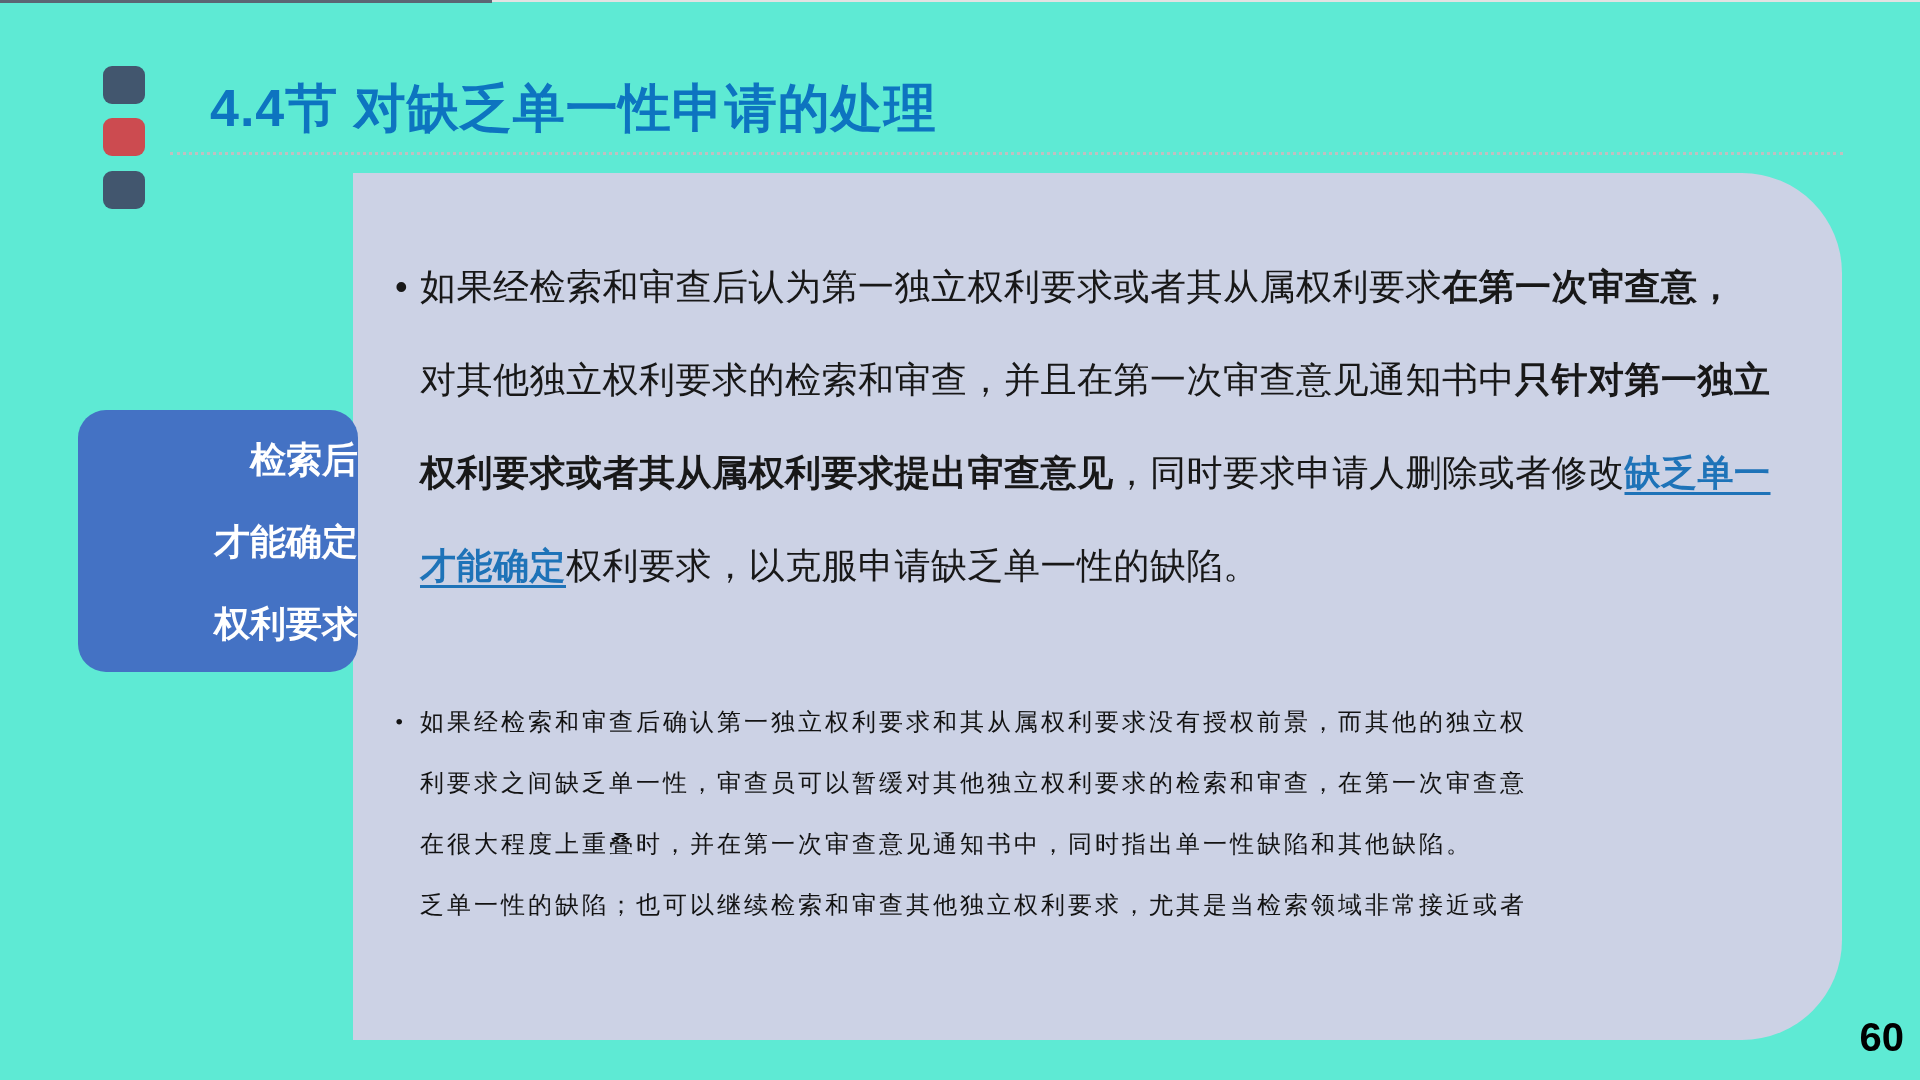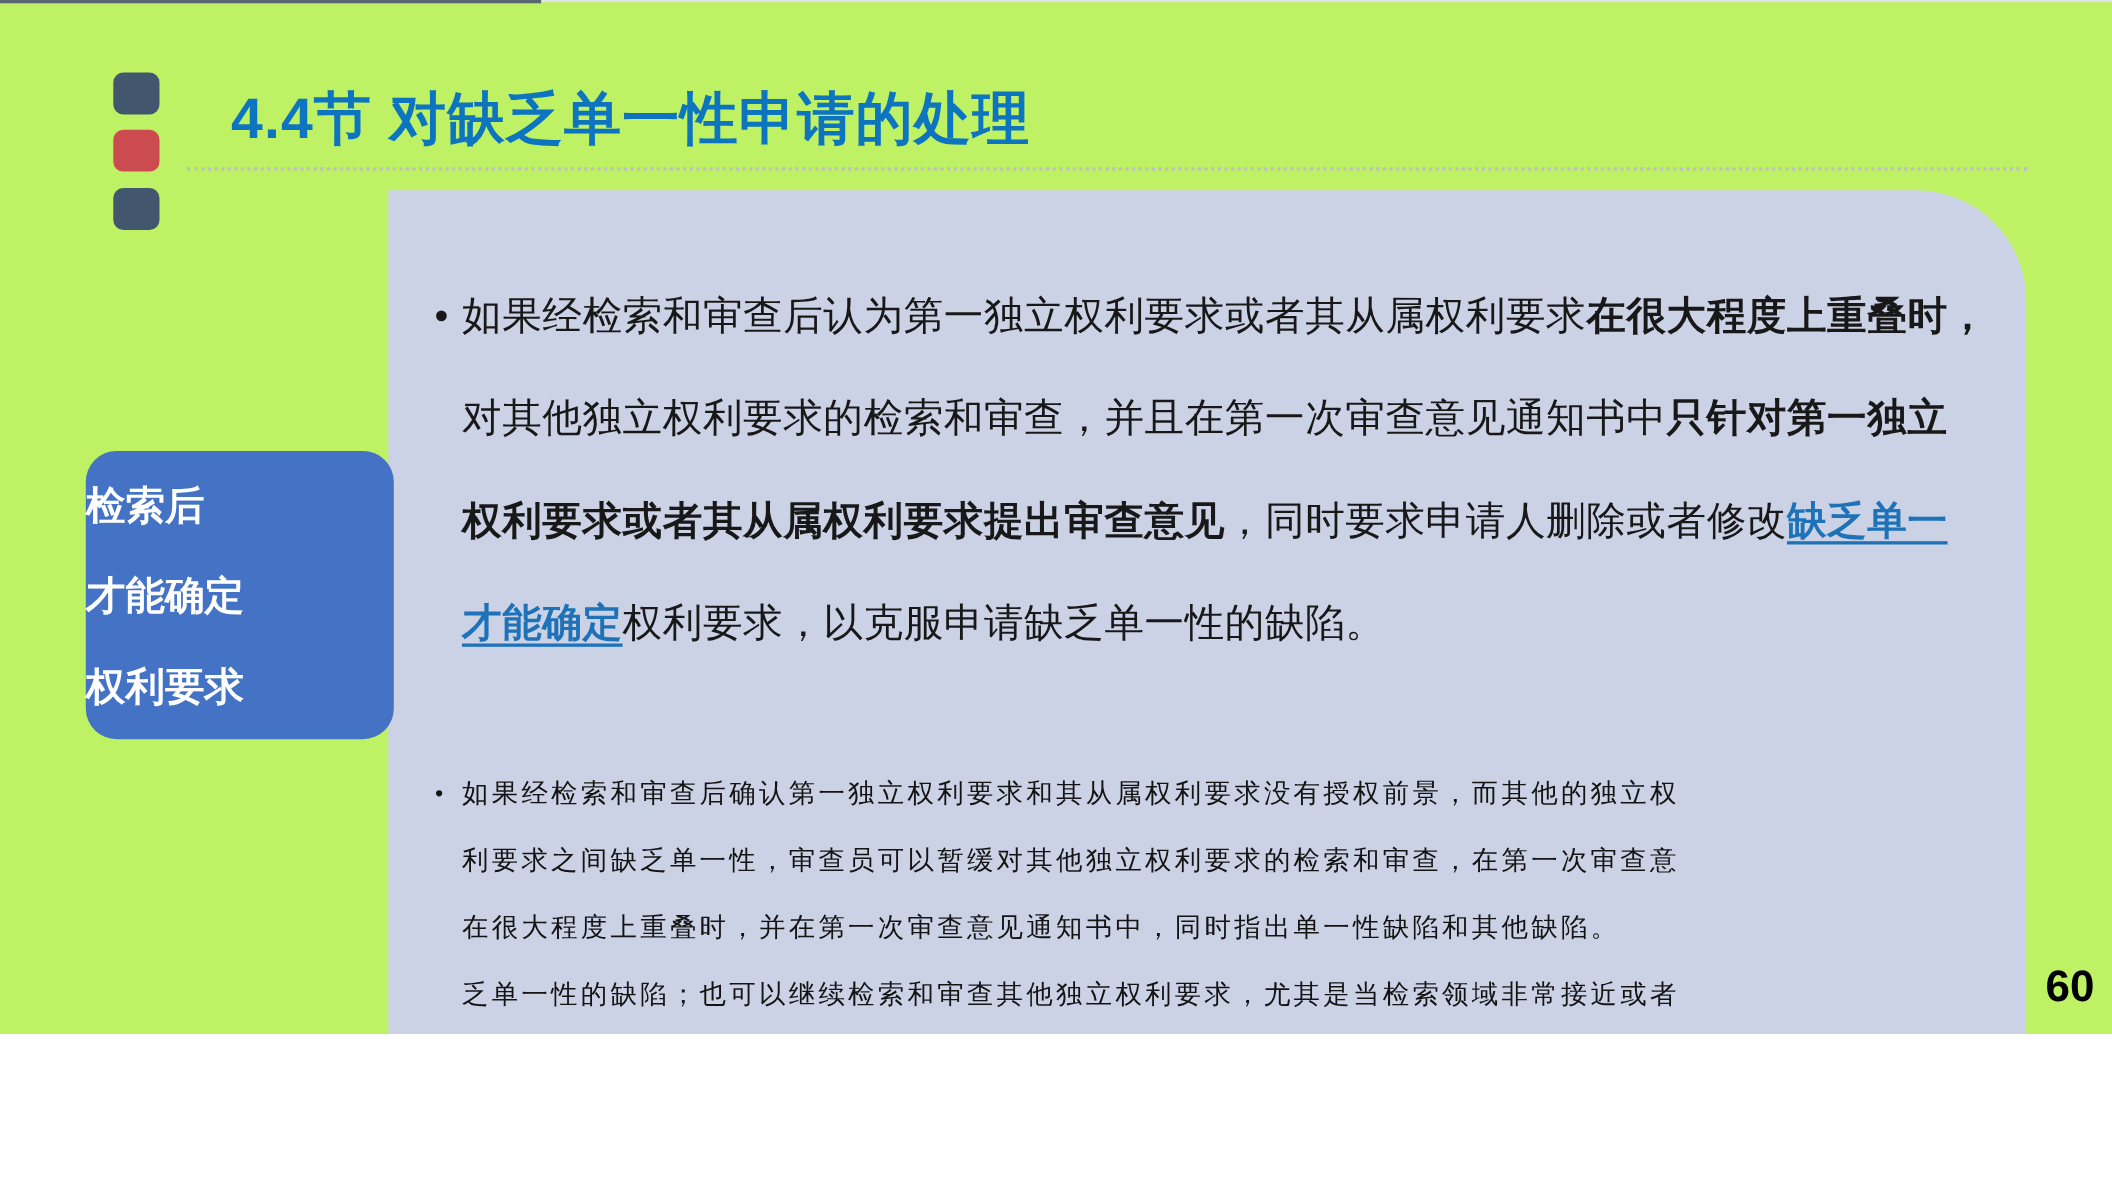--- a/index.html
+++ b/index.html
@@ -1,35 +1,35 @@
 <!DOCTYPE html>
 <html><head>
 <meta charset="utf-8">
 <style>
   html,body{margin:0;padding:0;background:#ffffff;}
-  .slide{position:relative;width:1920px;height:940px;background:#bef264;overflow:hidden;
+  .slide{position:relative;width:1920px;height:1080px;background:#5eead4;overflow:hidden;
          font-family:"Liberation Sans", sans-serif;}
   .top-hairline-dark{position:absolute;left:0;top:0;width:492px;height:3px;background:#5b6673;}
   .top-hairline-light{position:absolute;left:492px;top:0;right:0;height:2px;background:#e2e2e2;}
 
   .accent-square{position:absolute;left:103px;width:42px;height:38px;border-radius:9px;}
   .sq1{top:66px;background:#42566e;}
   .sq2{top:118px;background:#cc4b50;}
   .sq3{top:171px;background:#42566e;}
 
   .page-title{position:absolute;left:210px;top:72px;height:72px;line-height:72px;
               font-size:52px;font-weight:700;color:#0d74c0;letter-spacing:1px;white-space:nowrap;}
   .dotted-divider{position:absolute;left:170px;top:152px;width:1673px;height:0;
               border-top:3px dotted #c0c0c0;}
 
   .content-panel{position:absolute;left:353px;top:173px;width:1489px;height:867px;
               background:#ccd2e5;border-radius:0 100px 100px 0;}
 
   .side-label-box{position:absolute;left:78px;top:410px;width:280px;height:262px;
-              background:#4472c4;border-radius:28px;color:#ffffff;text-align:left;
+              background:#4472c4;border-radius:28px;color:#ffffff;text-align:right;
               font-weight:700;font-size:36px;line-height:82px;padding-top:9px;box-sizing:border-box;}
 
   .bullet-block{position:absolute;left:395px;width:1420px;color:#181818;}
   .bullet-1{top:240px;font-size:36px;line-height:93px;letter-spacing:0.5px;}
   .bullet-2{top:692px;font-size:24px;line-height:61px;letter-spacing:3px;
             font-family:"Liberation Serif", serif;color:#131313;}
   .tline{white-space:nowrap;}
   .tline.cont{padding-left:25px;}
   .bullet-glyph{display:inline-block;width:25px;}
   .seg-n{font-weight:400;}
@@ -56,21 +56,21 @@
 
   <div class="content-panel"></div>
 
   <div class="side-label-box">
     <div>检索后</div>
     <div>才能确定</div>
     <div>权利要求</div>
   </div>
 
   <div class="bullet-block bullet-1" id="bullet-block-0">
-      <div class="tline"><span class="bullet-glyph">•</span><span class="seg-n">如果经检索和审查后认为第一独立权利要求或者其从属权利要求</span><span class="seg-b">在很大程度上重叠时，</span></div>
+      <div class="tline"><span class="bullet-glyph">•</span><span class="seg-n">如果经检索和审查后认为第一独立权利要求或者其从属权利要求</span><span class="seg-b">在第一次审查意，</span></div>
       <div class="tline cont"><span class="seg-n">对其他独立权利要求的检索和审查，并且在第一次审查意见通知书中</span><span class="seg-b">只针对第一独立</span></div>
       <div class="tline cont"><span class="seg-b">权利要求或者其从属权利要求提出审查意见</span><span class="seg-n">，同时要求申请人删除或者修改</span><span class="seg-u">缺乏单一</span></div>
       <div class="tline cont"><span class="seg-u">才能确定</span><span class="seg-n">权利要求，以克服申请缺乏单一性的缺陷。</span></div>
     </div>
   <div class="bullet-block bullet-2" id="bullet-block-1">
       <div class="tline"><span class="bullet-glyph">•</span><span class="seg-n">如果经检索和审查后确认第一独立权利要求和其从属权利要求没有授权前景，而其他的独立权</span></div>
       <div class="tline cont"><span class="seg-n">利要求之间缺乏单一性，审查员可以暂缓对其他独立权利要求的检索和审查，在第一次审查意</span></div>
       <div class="tline cont"><span class="seg-n">在很大程度上重叠时，并在第一次审查意见通知书中，同时指出单一性缺陷和其他缺陷。</span></div>
       <div class="tline cont"><span class="seg-n">乏单一性的缺陷；也可以继续检索和审查其他独立权利要求，尤其是当检索领域非常接近或者</span></div>
     </div>

